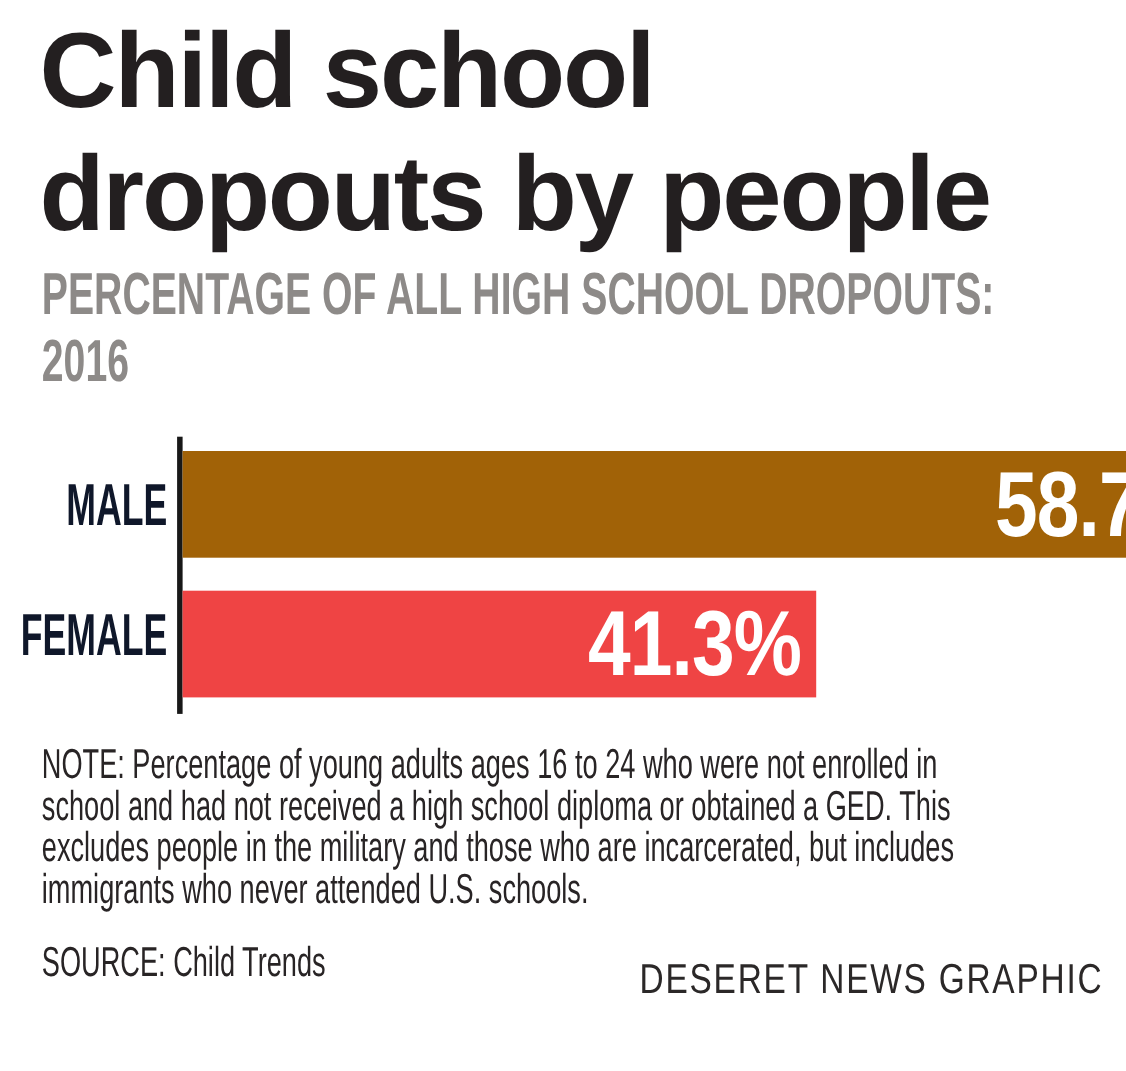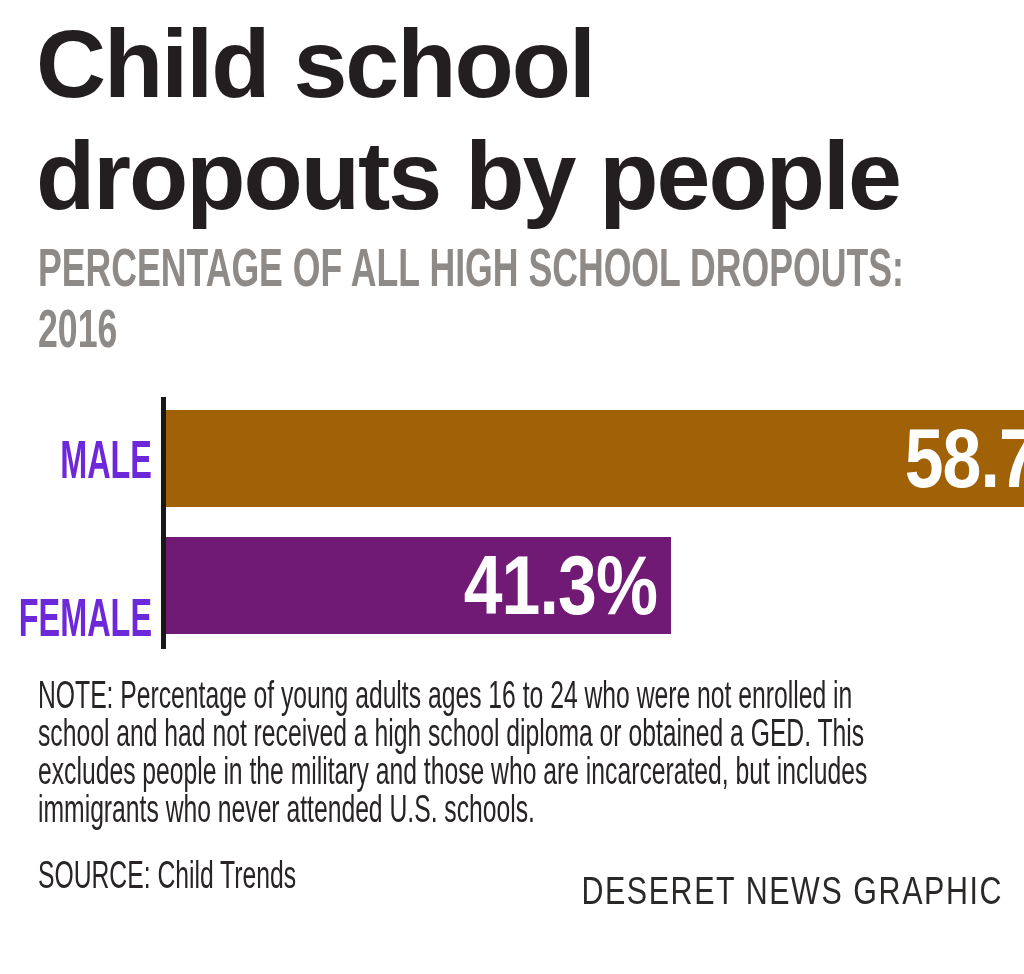--- a/index.html
+++ b/index.html
@@ -46,30 +46,30 @@
   .cat-label {
     position: absolute;
     left: 0;
     width: 152px;
     height: 97px;
     display: flex;
     align-items: center;
     justify-content: flex-end;
     font-size: 54px;
     font-weight: bold;
-    color: #6d28d9;
+    color: #0f172a;
   }
   .cat-label .cond {
     display: inline-block;
     white-space: nowrap;
     transform: scaleX(0.6);
     transform-origin: 100% 50%;
   }
   .cat-label.male { top: 410px; }
-  .cat-label.female { top: 568px; }
+  .cat-label.female { top: 528px; }
   .bar {
     position: absolute;
     left: 166px;
     height: 97px;
     display: flex;
     align-items: center;
     justify-content: flex-end;
     padding-right: 14px;
   }
   .bar.male { top: 410px; }
@@ -140,21 +140,21 @@
     <div class="cat-label male">
       <span class="cond">MALE</span>
     </div>
     <div class="cat-label female">
       <span class="cond">FEMALE</span>
     </div>
 
     <div class="bar male" style="width: 946px; background: #a16207;">
       <span class="value">58.7%</span>
     </div>
-    <div class="bar female" style="width: 505px; background: #701a75;">
+    <div class="bar female" style="width: 576px; background: #ef4444;">
       <span class="value">41.3%</span>
     </div>
   </div>
 
   <div class="note">
     <div>NOTE: Percentage of young adults ages 16 to 24 who were not enrolled in</div>
     <div>school and had not received a high school diploma or obtained a GED. This</div>
     <div>excludes people in the military and those who are incarcerated, but includes</div>
     <div>immigrants who never attended U.S. schools.</div>
   </div>

